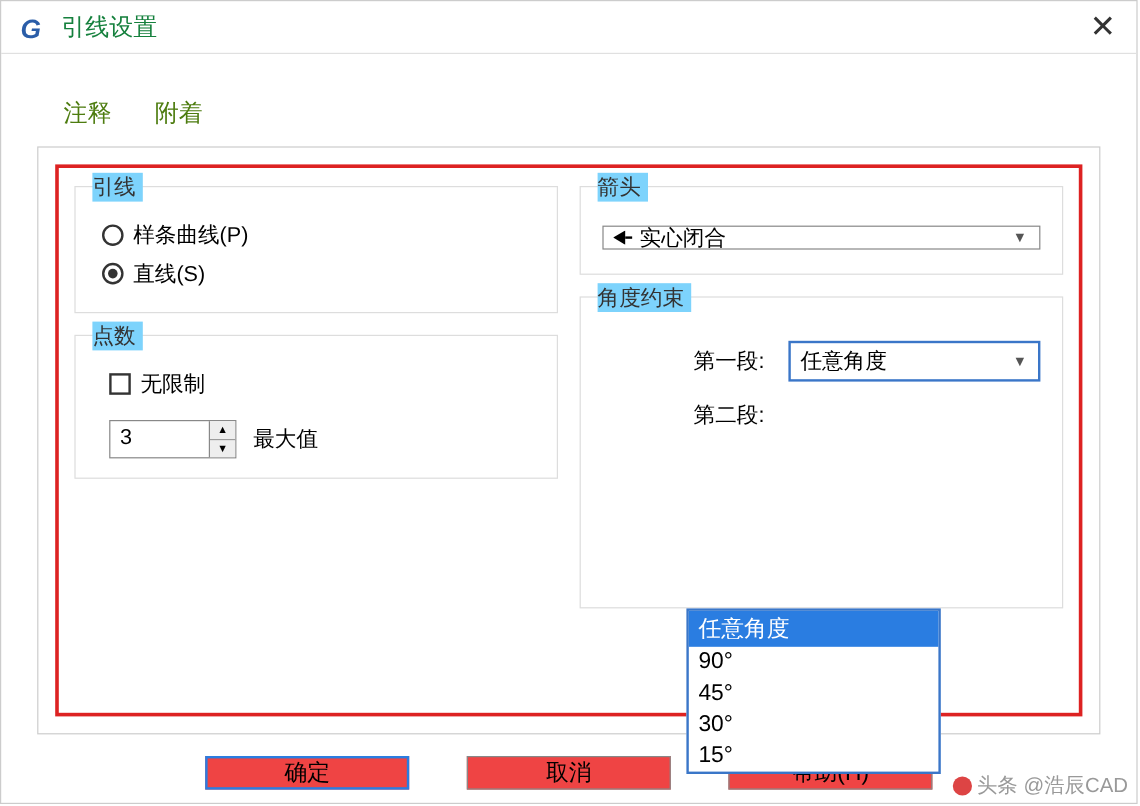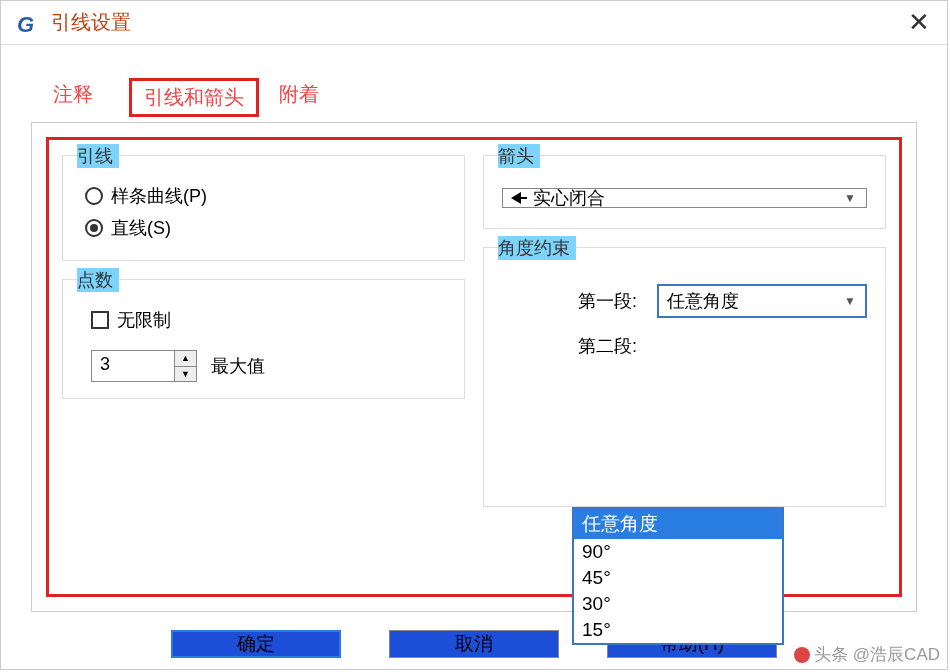--- a/index.html
+++ b/index.html
@@ -26,38 +26,38 @@
       border-bottom: 1px solid #e0e0e0;
     }
     .titlebar-left { display: flex; align-items: center; gap: 12px; }
     .logo {
       width: 22px; height: 22px;
       color: #2a5da8;
       font-weight: bold;
       font-style: italic;
       font-size: 22px;
     }
-    .title { font-size: 20px; color: #c2410c; }
+    .title { font-size: 20px; color: #15803d; }
     .close-btn {
       font-size: 26px;
       color: #333;
       width: 32px; height: 32px;
       display: flex; align-items: center; justify-content: center;
       cursor: pointer;
     }
     .tabs {
       display: flex;
       align-items: flex-end;
       padding: 30px 0 0 34px;
       gap: 0;
       font-size: 20px;
     }
     .tab {
       padding: 6px 18px 6px 18px;
-      color: #ef4444;
+      color: #4d7c0f;
       cursor: pointer;
     }
     .tab.highlighted {
       border: 3px solid #d22;
       margin: -3px 2px -3px 18px;
       padding: 3px 12px;
     }
     .content-wrap {
       margin: 8px 30px 0 30px;
       border: 1px solid #ccc;
@@ -179,21 +179,21 @@
     .dropdown .item.sel { background: #2a7de1; color: #fff; }
     .buttons {
       display: flex;
       justify-content: center;
       gap: 48px;
       padding: 18px 0 0 0;
     }
     .btn-main {
       width: 170px; height: 28px;
       border: 1px solid #888;
-      background: #1d4ed8;
+      background: #ef4444;
       display: flex; align-items: center; justify-content: center;
       cursor: pointer;
       font-size: 19px;
     }
     .btn-main.primary { border: 2px solid #2a7de1; }
     .watermark {
       position: absolute;
       right: 10px; bottom: 6px;
       color: #999; font-size: 17px;
       display: flex; align-items: center; gap: 4px;
@@ -210,21 +210,20 @@
   <div class="titlebar">
     <div class="titlebar-left">
       <span class="logo">G</span>
       <span class="title">引线设置</span>
     </div>
     <div class="close-btn">✕</div>
   </div>
 
   <div class="tabs">
     <div class="tab">注释</div>
-    <div class="tab highlighted">引线和箭头</div>
     <div class="tab">附着</div>
   </div>
 
   <div class="content-wrap">
     <div class="red-box"></div>
 
     <div class="cols">
       <div class="col">
         <div class="group">
           <span class="group-title">引线</span>

